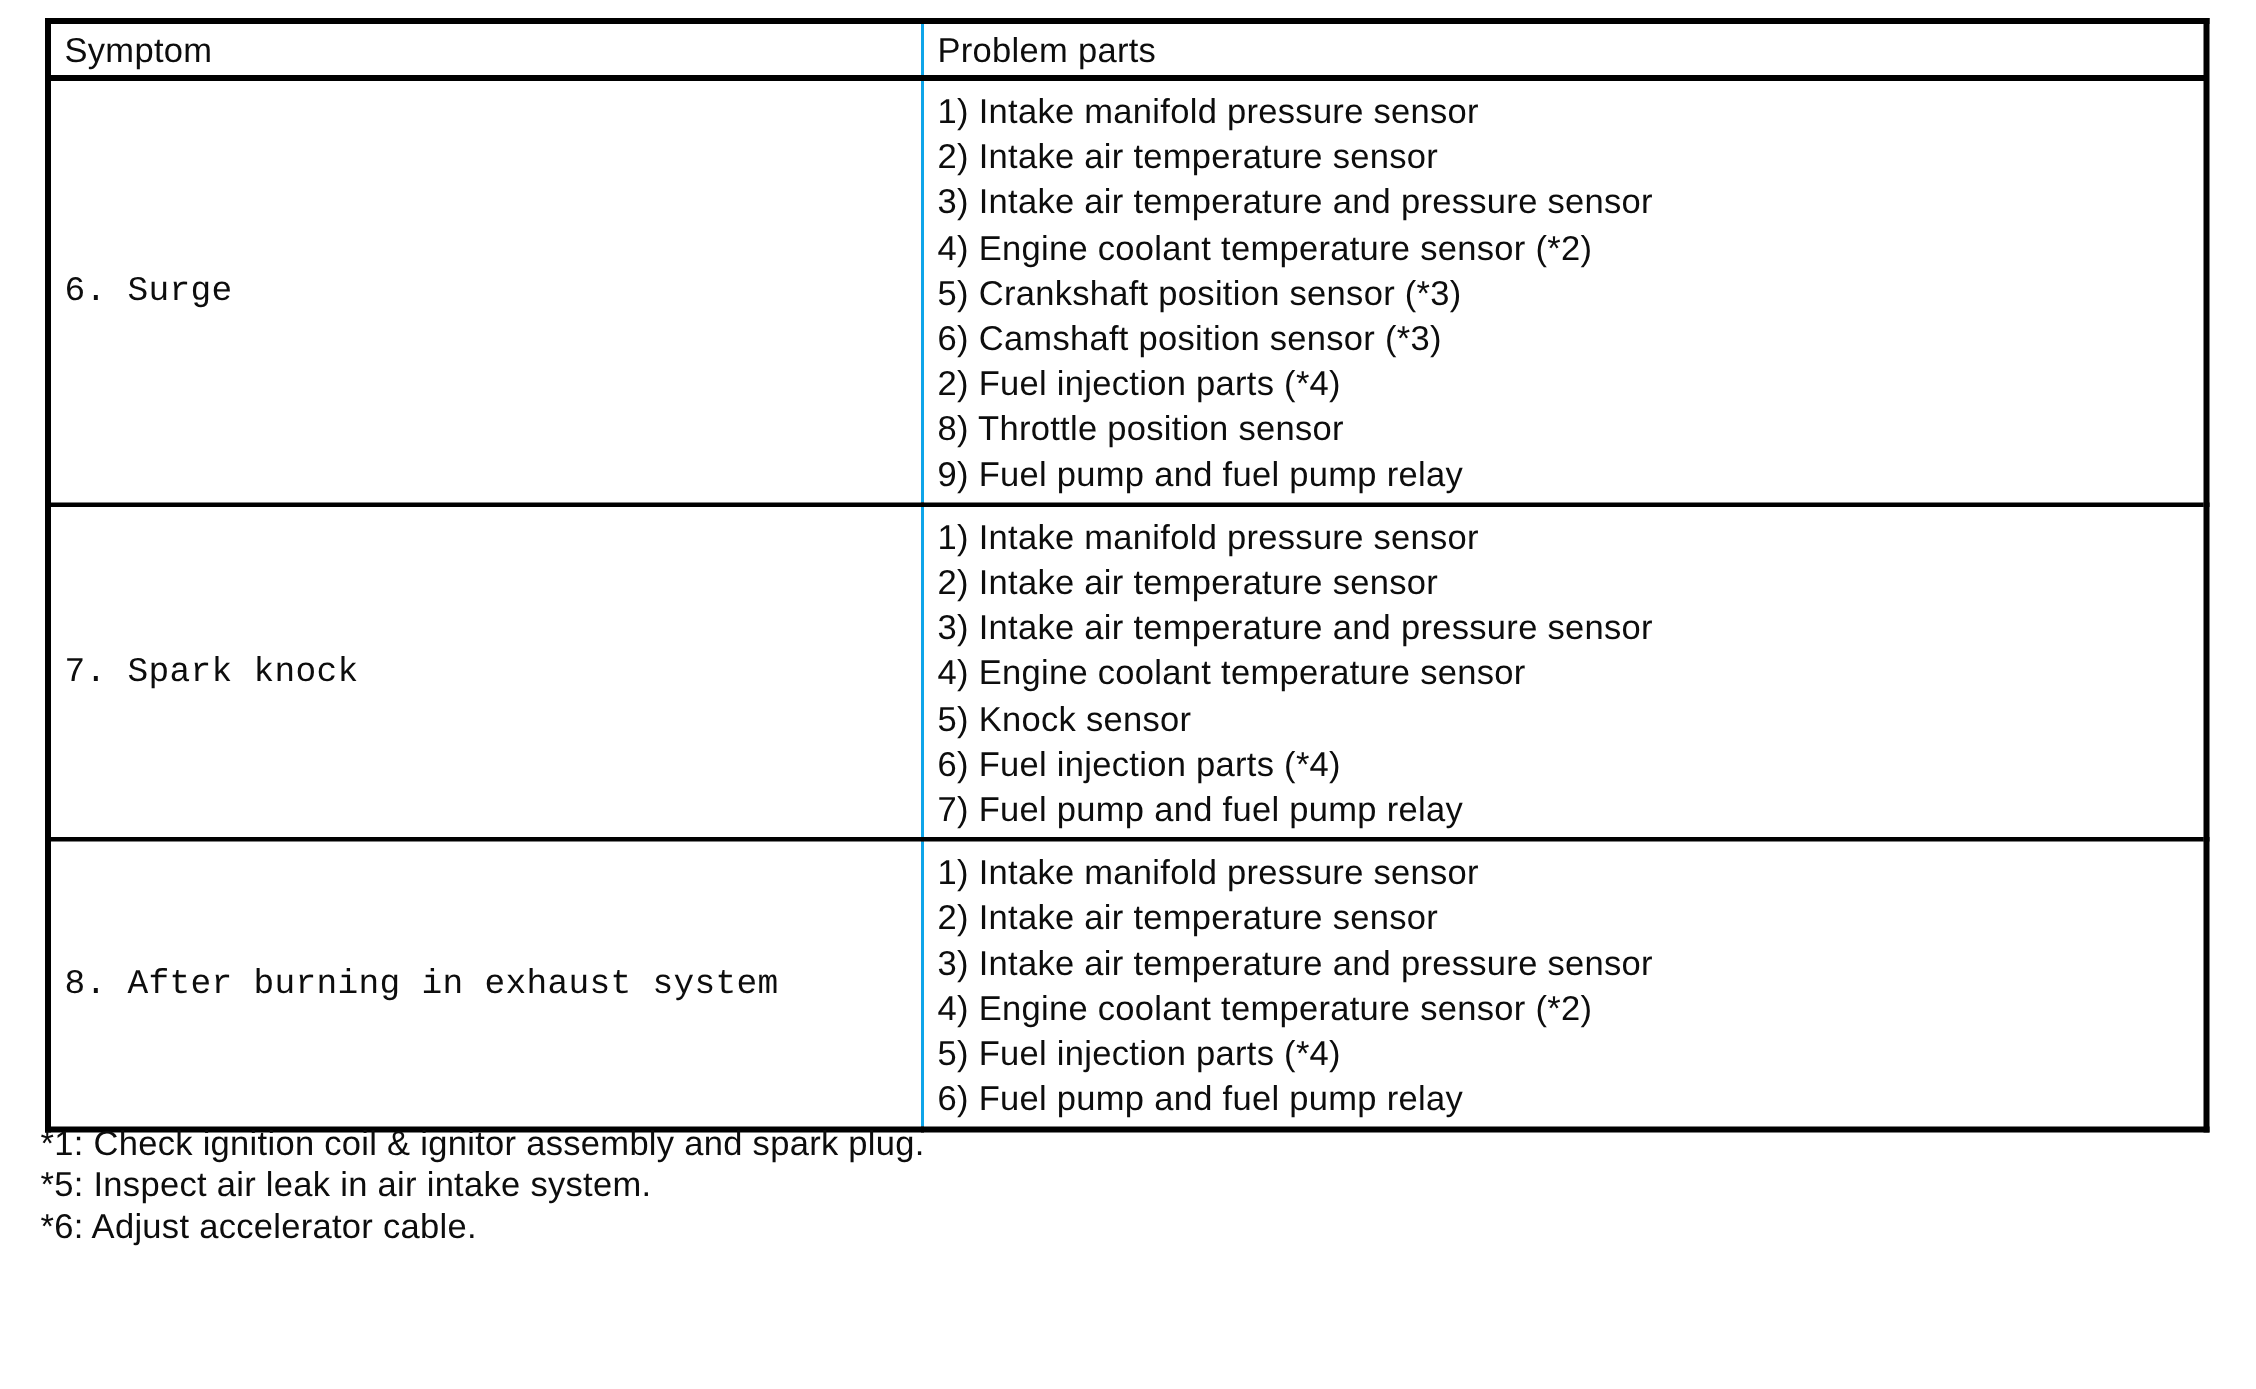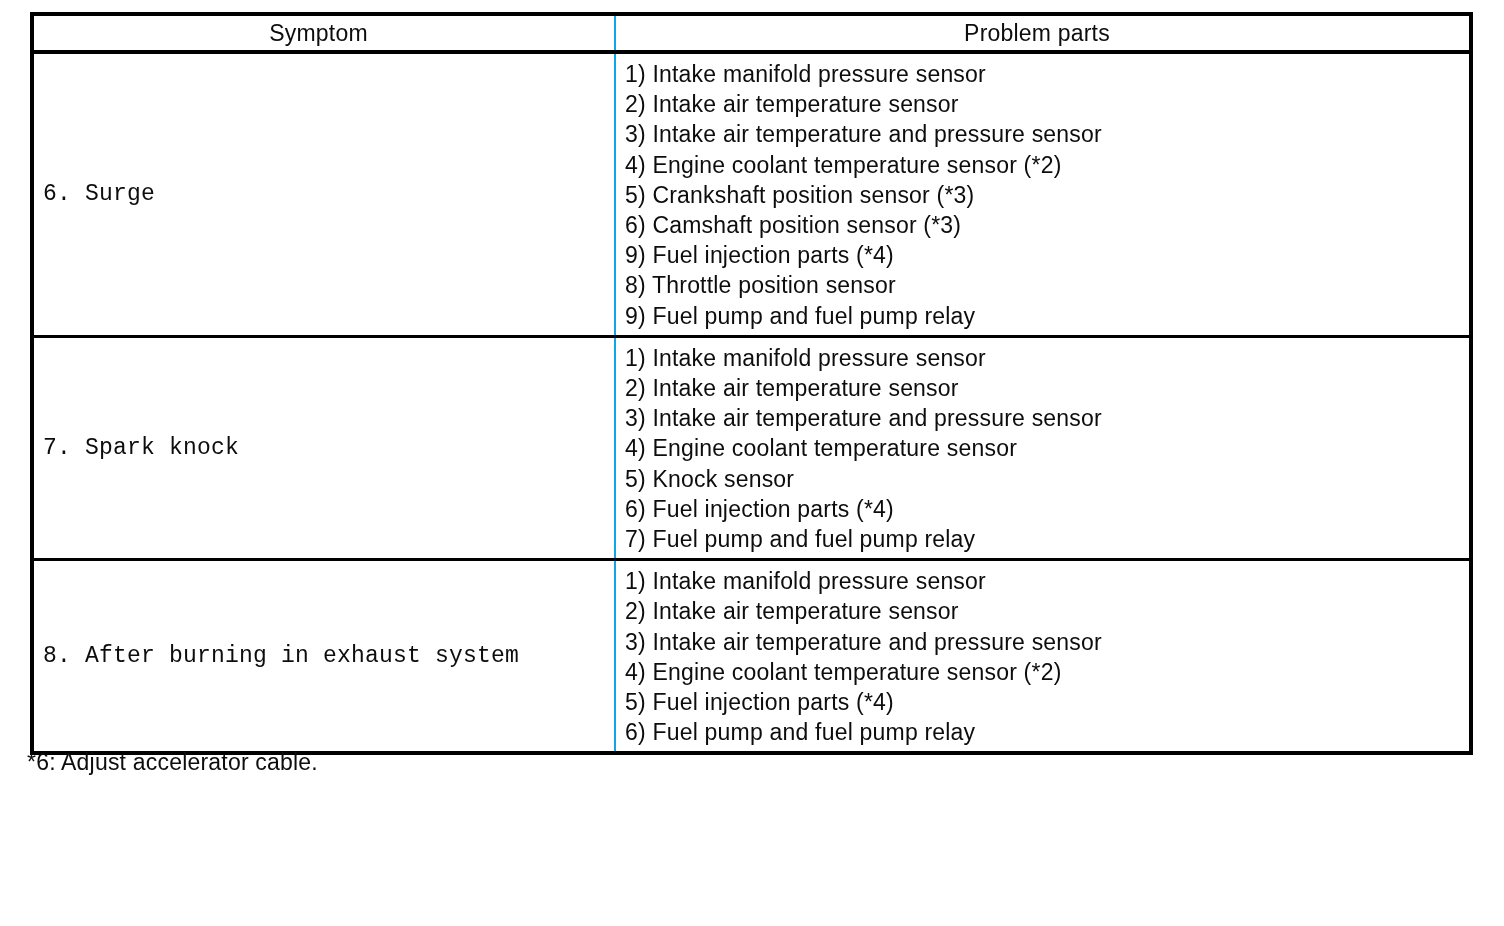--- a/index.html
+++ b/index.html
@@ -36,21 +36,20 @@
     font-size: 23px;
     font-weight: 400;
     text-align: left;
     vertical-align: middle;
   }
   table.fault-table th {
     height: 38px;
     padding: 2px 20px 2px 9px;
     border-bottom: 4px solid #000000;
     letter-spacing: 0.2px;
-    text-align: center;
   }
   col.symptom-col { width: 583px; }
   th.problem-header,
   td.parts-cell {
     border-left: 2px solid #0ea5e9;
   }
   tbody tr { border-top: 3px solid #000000; }
   tbody tr:first-child { border-top: none; }
   td.symptom-cell {
     padding: 2px 8px 2px 9px;
@@ -103,21 +102,21 @@
     <tbody>
       <tr class="row-surge">
         <td class="symptom-cell">6. Surge</td>
         <td class="parts-cell">
           <div class="part-line">1) Intake manifold pressure sensor</div>
           <div class="part-line">2) Intake air temperature sensor</div>
           <div class="part-line">3) Intake air temperature and pressure sensor</div>
           <div class="part-line">4) Engine coolant temperature sensor (*2)</div>
           <div class="part-line">5) Crankshaft position sensor (*3)</div>
           <div class="part-line">6) Camshaft position sensor (*3)</div>
-          <div class="part-line">9) Fuel injection parts (*4)</div>
+          <div class="part-line">2) Fuel injection parts (*4)</div>
           <div class="part-line">8) Throttle position sensor</div>
           <div class="part-line">9) Fuel pump and fuel pump relay</div>
         </td>
       </tr>
       <tr class="row-knock">
         <td class="symptom-cell">7. Spark knock</td>
         <td class="parts-cell">
           <div class="part-line">1) Intake manifold pressure sensor</div>
           <div class="part-line">2) Intake air temperature sensor</div>
           <div class="part-line">3) Intake air temperature and pressure sensor</div>
@@ -135,16 +134,18 @@
           <div class="part-line">3) Intake air temperature and pressure sensor</div>
           <div class="part-line">4) Engine coolant temperature sensor (*2)</div>
           <div class="part-line">5) Fuel injection parts (*4)</div>
           <div class="part-line">6) Fuel pump and fuel pump relay</div>
         </td>
       </tr>
     </tbody>
   </table>
 
   <div class="footnotes">
+    <div class="footnote">*1: Check ignition coil &amp; ignitor assembly and spark plug.</div>
+    <div class="footnote">*5: Inspect air leak in air intake system.</div>
     <div class="footnote">*6: Adjust accelerator cable.</div>
   </div>
 
 </div>
 
 </body></html>

